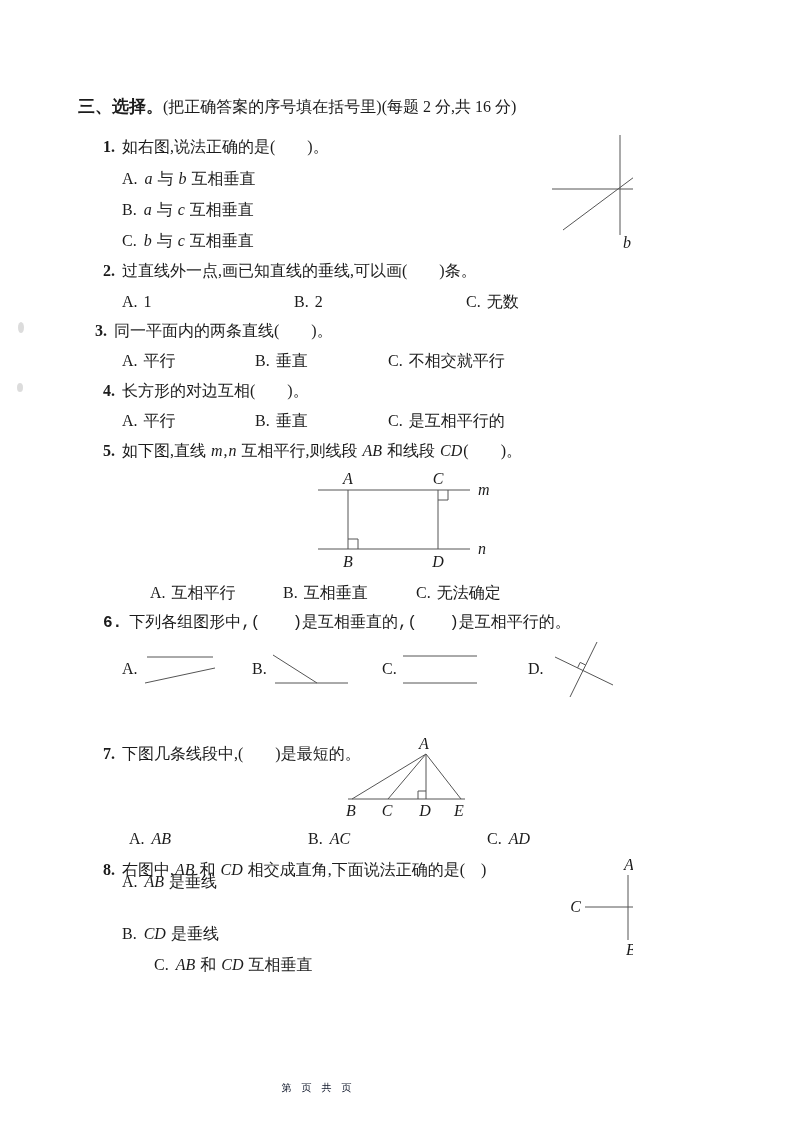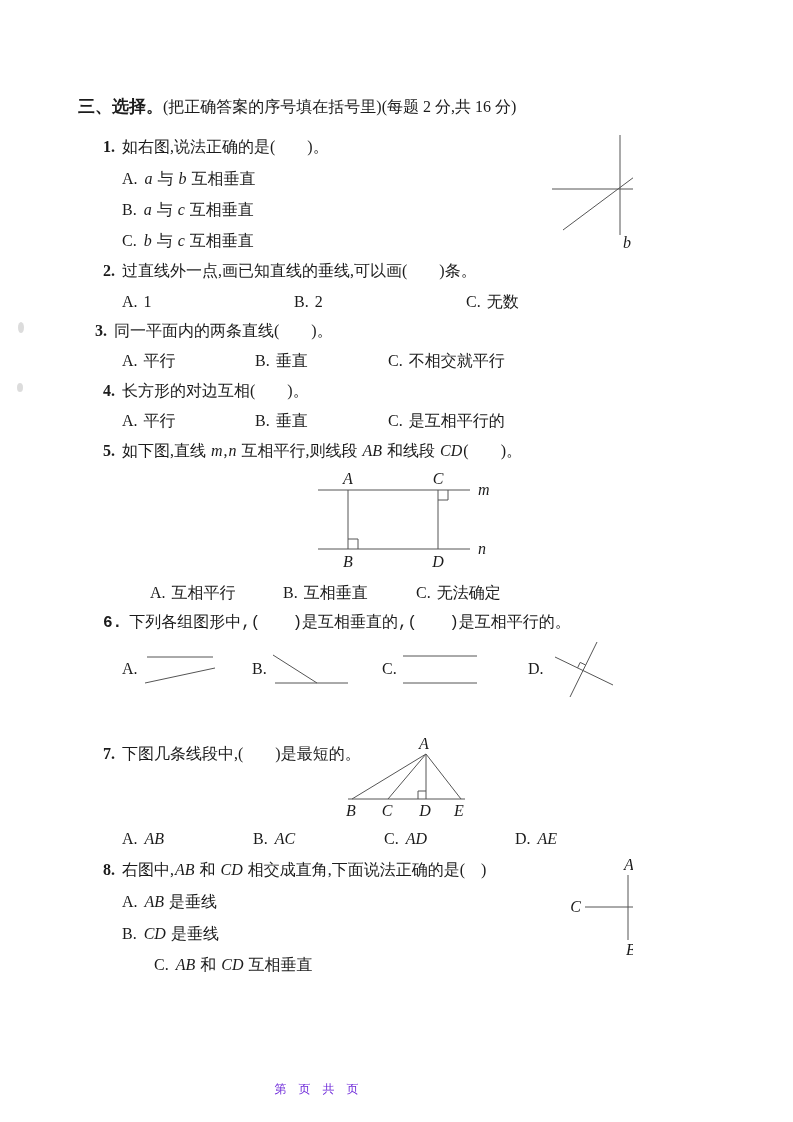--- a/index.html
+++ b/index.html
@@ -44,22 +44,22 @@
     font-size: 16px;
     fill: #1b1b1b;
     stroke: none;
   }
   .figlabel { position: absolute; font-size: 16px; }
   .footer {
     position: absolute;
     left: 0; right: 0;
     top: 1081px;
     text-align: center;
-    font-size: 12px;
-    color: #6d28d9;
+    font-size: 10px;
+    color: #0f172a;
     font-family: "DejaVu Sans", "Liberation Sans", sans-serif;
   }
   .artifact {
     position: absolute;
     background: rgba(140,140,140,0.30);
     border-radius: 50%;
   }
 </style>
 </head>
 <body>
@@ -181,31 +181,31 @@
     <line x1="88" y1="18" x2="50" y2="63"></line>
     <line x1="88" y1="18" x2="88" y2="63"></line>
     <line x1="88" y1="18" x2="123" y2="63"></line>
     <path d="M80 63 V55 H88"></path>
     <text class="dlabel" x="86" y="13" text-anchor="middle">A</text>
     <text class="dlabel" x="13" y="80" text-anchor="middle">B</text>
     <text class="dlabel" x="49" y="80" text-anchor="middle">C</text>
     <text class="dlabel" x="87" y="80" text-anchor="middle">D</text>
     <text class="dlabel" x="121" y="80" text-anchor="middle">E</text>
   </svg>
-  <div class="line opts" style="left:122px; top:829px;">
+  <div class="line opts" style="left:129px; top:829px;gap:48px;">
     <span class="opt4"><span class="olabel">A.</span><span class="mathify"><i>AB</i></span></span>
     <span class="opt4"><span class="olabel">B.</span><span class="mathify"><i>AC</i></span></span>
     <span class="opt4"><span class="olabel">C.</span><span class="mathify"><i>AD</i></span></span>
     <span class="opt4"><span class="olabel">D.</span><span class="mathify"><i>AE</i></span></span>
   </div>
 
   <div class="line" style="left:103px; top:860px;">
     <span class="qnum">8.</span><span class="mathify">右图中,<i>AB</i> 和 <i>CD</i> 相交成直角,下面说法正确的是(　)</span>
   </div>
-  <div class="line" style="left:122px; top:892px;">
+  <div class="line" style="left:122px; top:872px;">
     <span class="olabel">A.</span><span class="mathify"><i>AB</i> 是垂线</span>
   </div>
   <div class="line" style="left:122px; top:924px;">
     <span class="olabel">B.</span><span class="mathify"><i>CD</i> 是垂线</span>
   </div>
   <div class="line" style="left:122px; top:955px;margin-left:32px;">
     <span class="olabel">C.</span><span class="mathify"><i>AB</i> 和 <i>CD</i> 互相垂直</span>
   </div>
 
   <svg style="left:565px; top:853px;" width="145" height="115" viewBox="0 0 145 115">

